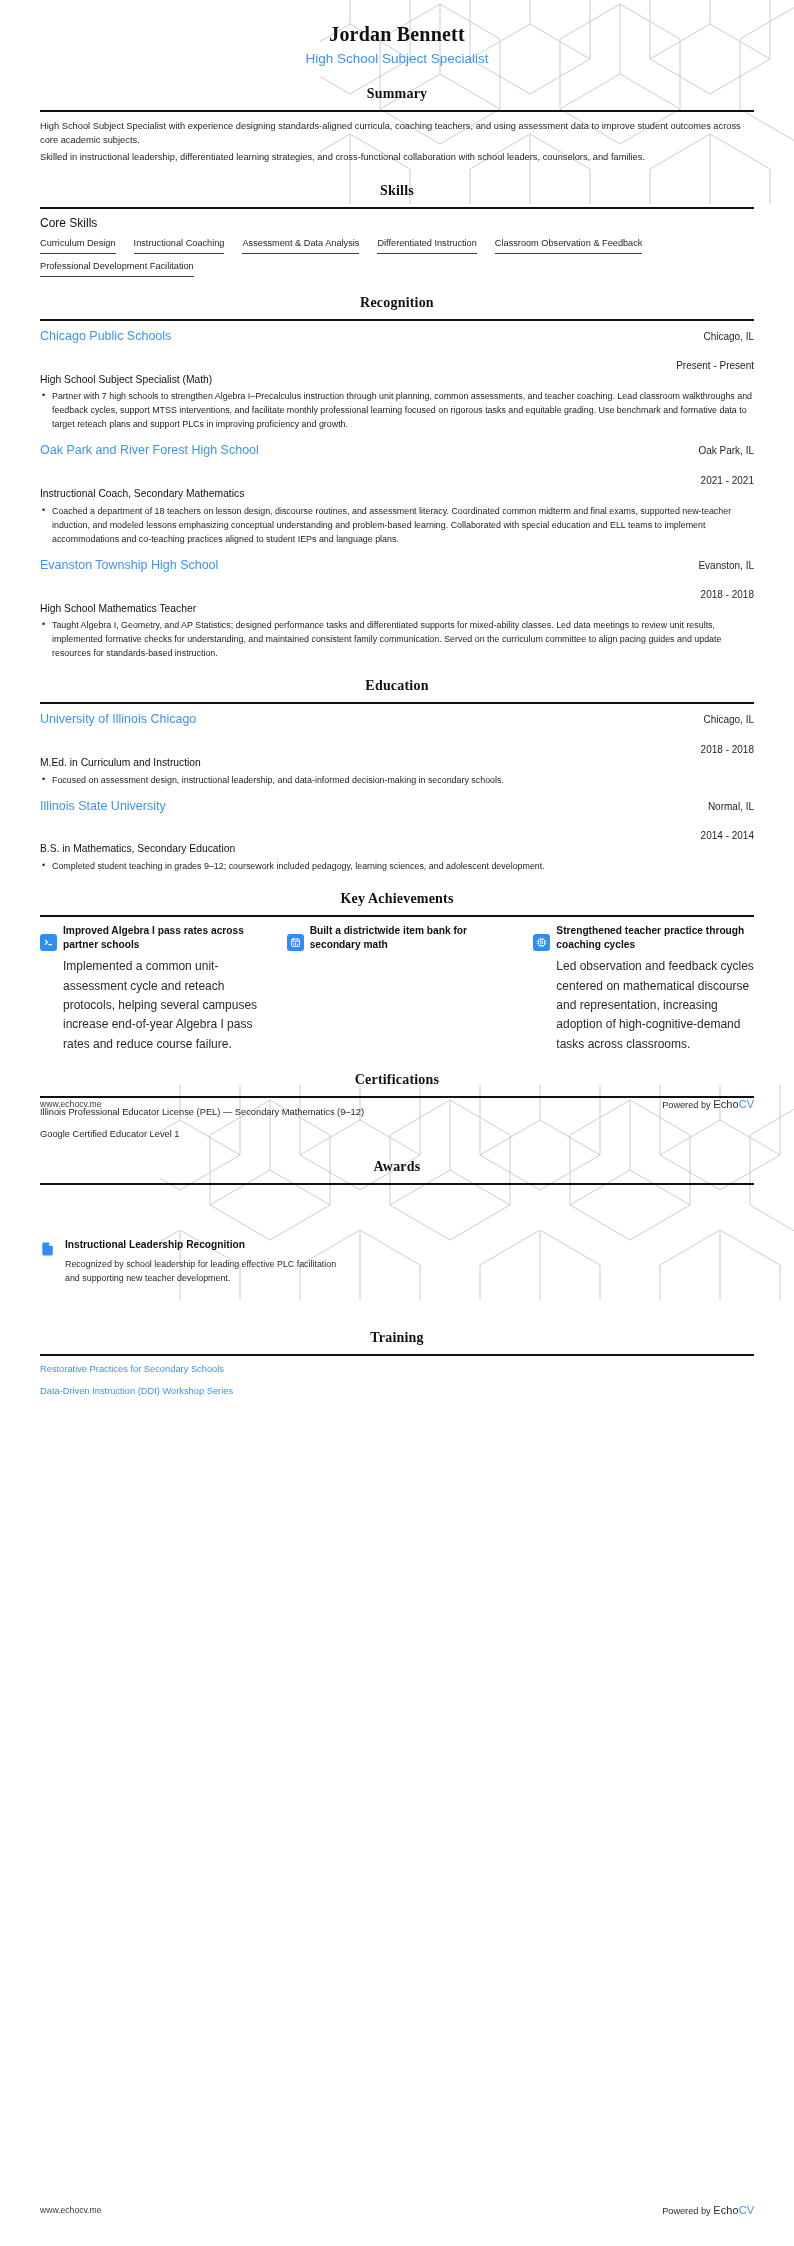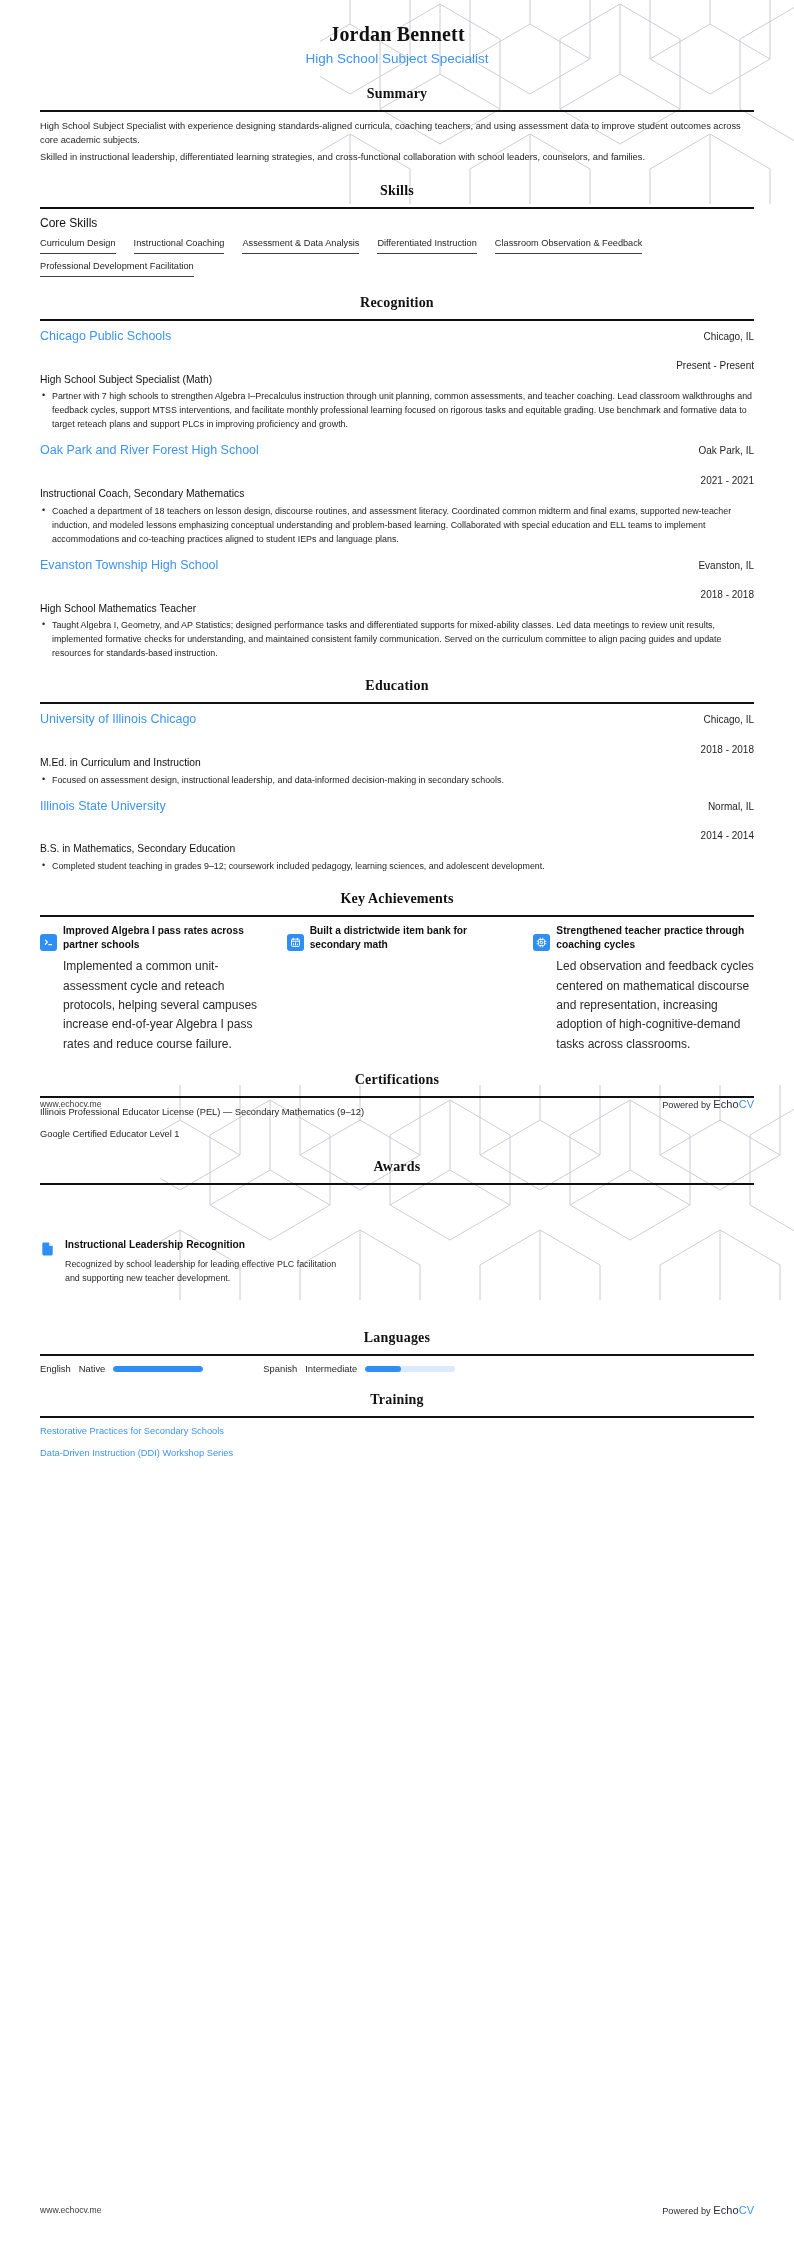--- a/index.html
+++ b/index.html
@@ -513,40 +513,20 @@
           </svg>
         </span>
         <div class="award-body">
           <div class="award-title">Instructional Leadership Recognition</div>
           <div class="award-desc">Recognized by school leadership for leading effective PLC facilitation and supporting new teacher development.</div>
         </div>
       </div>
     </div>
   </div>
 
-  <div class="section">
-    <div class="section-title">Languages</div>
-    <hr class="rule">
-    <div class="lang-grid">
-      <div class="lang">
-        <span class="lang-name">English</span>
-        <span class="lang-level">Native</span>
-        <span class="lang-bar">
-            <i style="width: 100%;"></i>
-          </span>
-      </div>
-      <div class="lang">
-        <span class="lang-name">Spanish</span>
-        <span class="lang-level">Intermediate</span>
-        <span class="lang-bar">
-            <i style="width: 40%;"></i>
-          </span>
-      </div>
-    </div>
-  </div>
 
   <div class="section">
     <div class="section-title">Training</div>
     <hr class="rule">
     <div class="training-item">Restorative Practices for Secondary Schools</div>
     <div class="training-item">Data-Driven Instruction (DDI) Workshop Series</div>
   </div>
 
   <div class="spacer-bottom"></div>
 </div>

